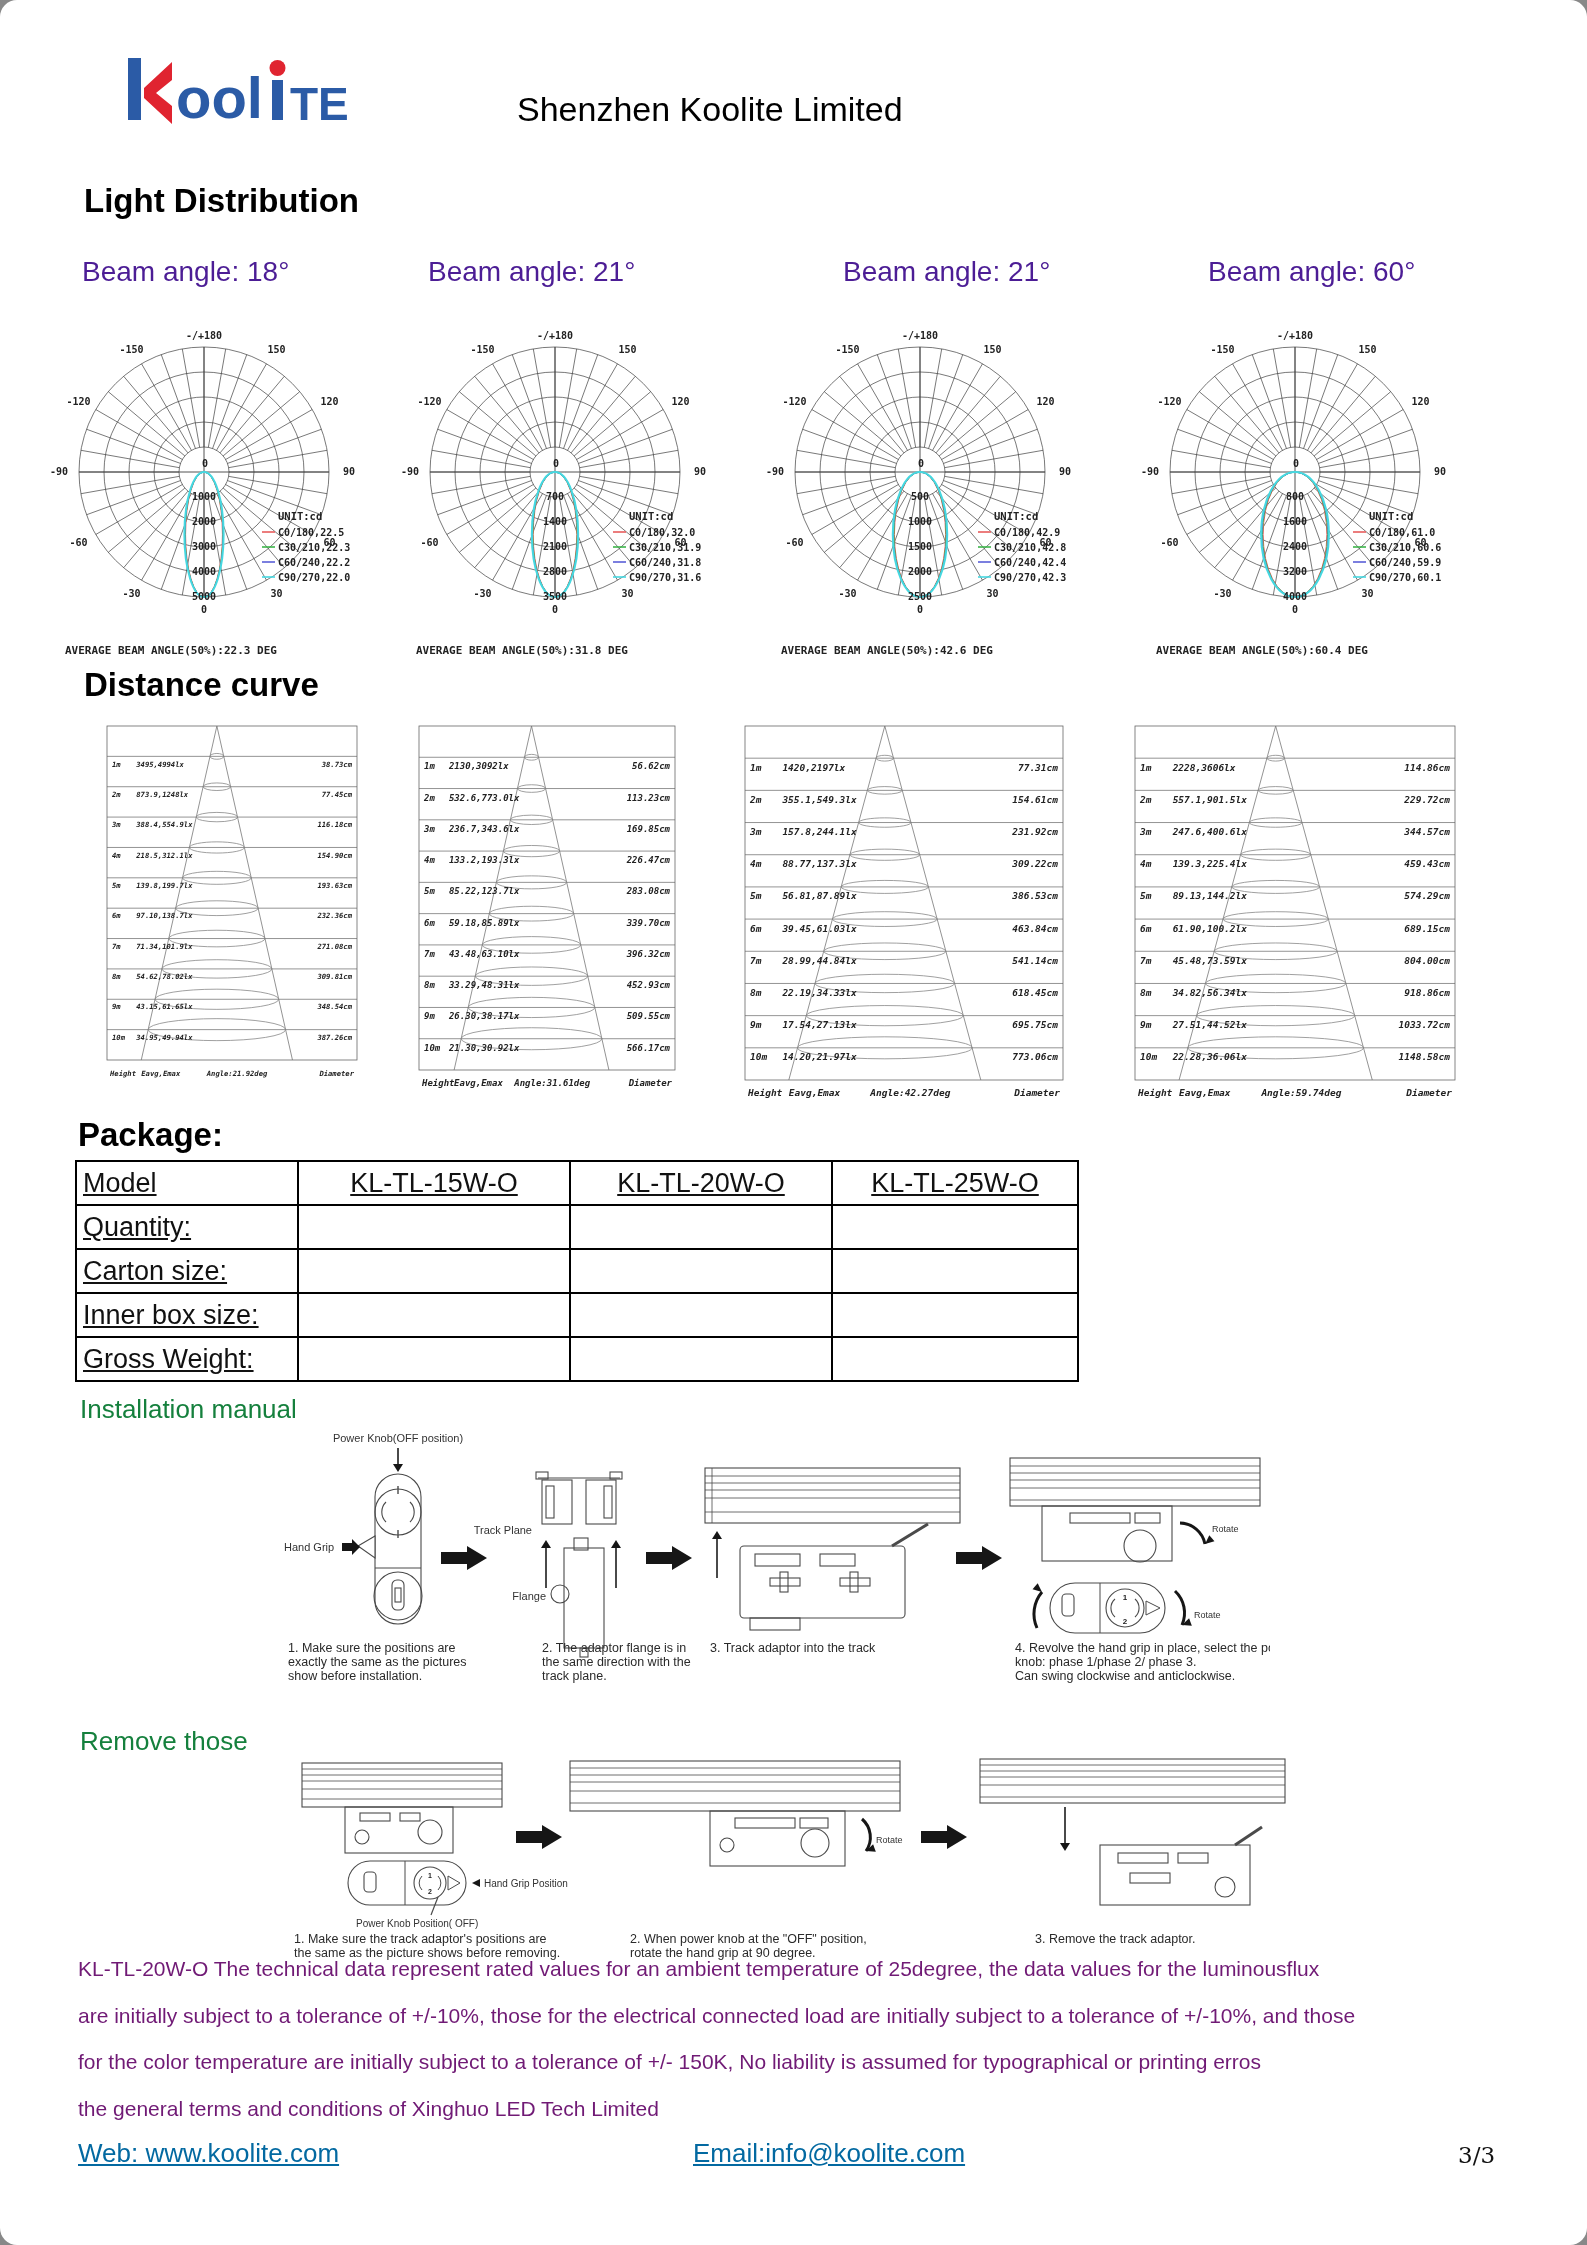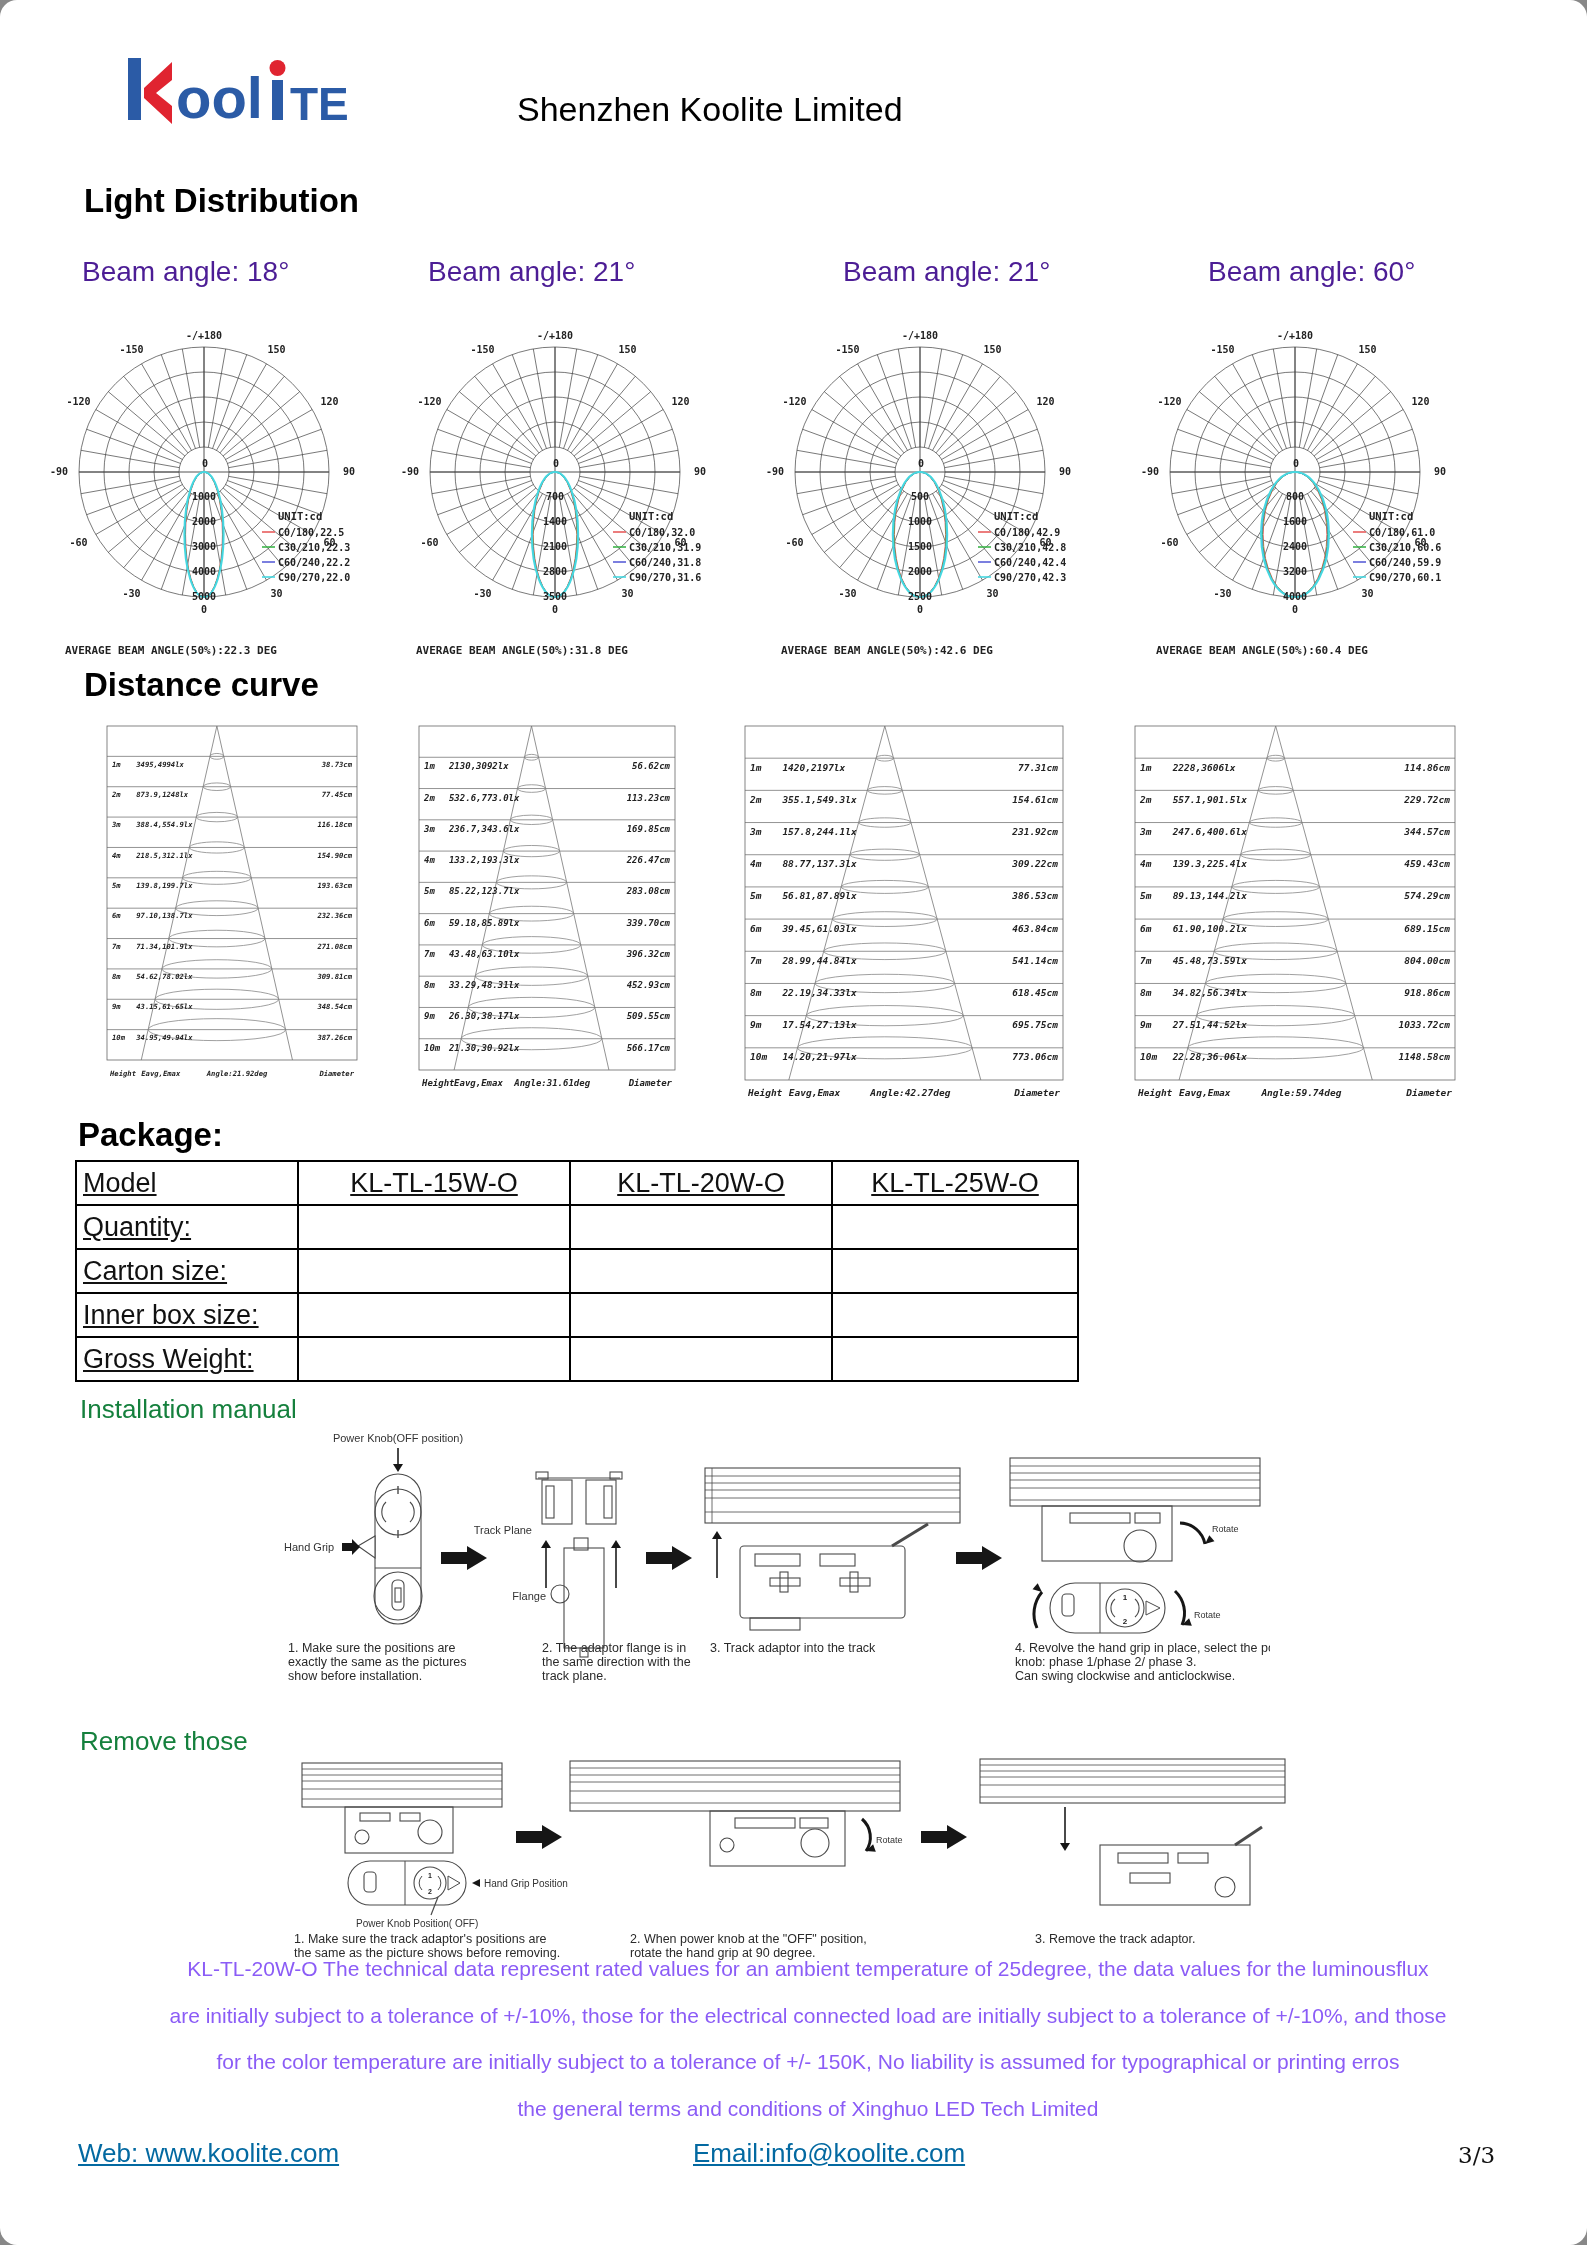--- a/index.html
+++ b/index.html
@@ -8,21 +8,21 @@
   .abs{position:absolute;}
   .company{font-size:34px;color:#000;}
   .h1{font-size:33px;font-weight:bold;color:#000;}
   .h2{font-size:26px;color:#15803d;}
   .beam-title{font-size:28px;color:#4c1d95;}
   .chart-box{position:absolute;}
   table.pkg{border-collapse:collapse;}
   table.pkg td{border:2px solid #000;height:42px;font-size:27px;padding:0 6px;vertical-align:middle;}
   table.pkg td.lbl{width:208px;text-align:left;}
   table.pkg td.mdl{text-align:center;}
-  .notes{font-size:21px;line-height:46.5px;color:#8b5cf6;white-space:nowrap;text-align:center;}
+  .notes{font-size:21px;line-height:46.5px;color:#701a75;white-space:nowrap;}
   .foot{font-size:26px;color:#0369a1;text-decoration:underline;}
   .pagenum{font-family:"DejaVu Serif",serif;font-size:23px;}
   svg text{user-select:none;}
 </style>
 </head>
 <body>
 
 <div id="page">
 
   <div class="abs" style="left:120px;top:46px;width:250px;height:90px;">

